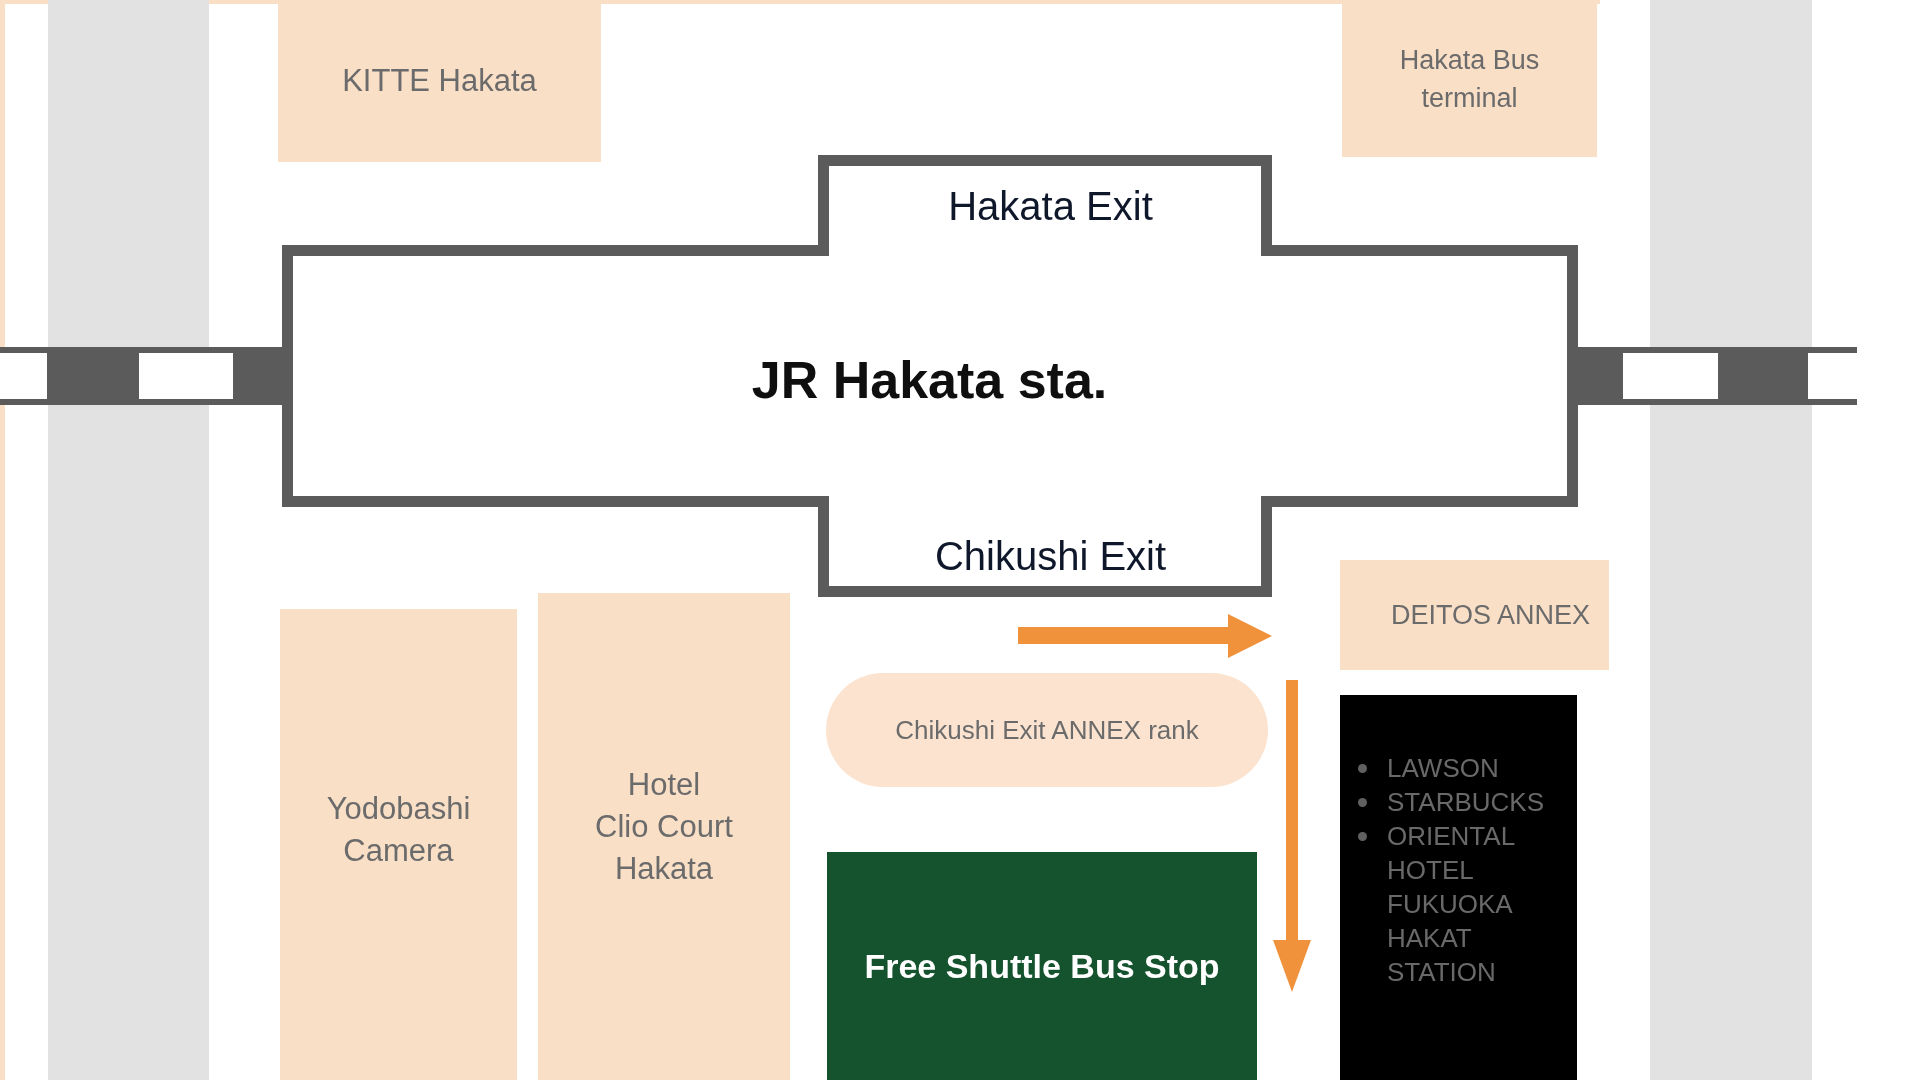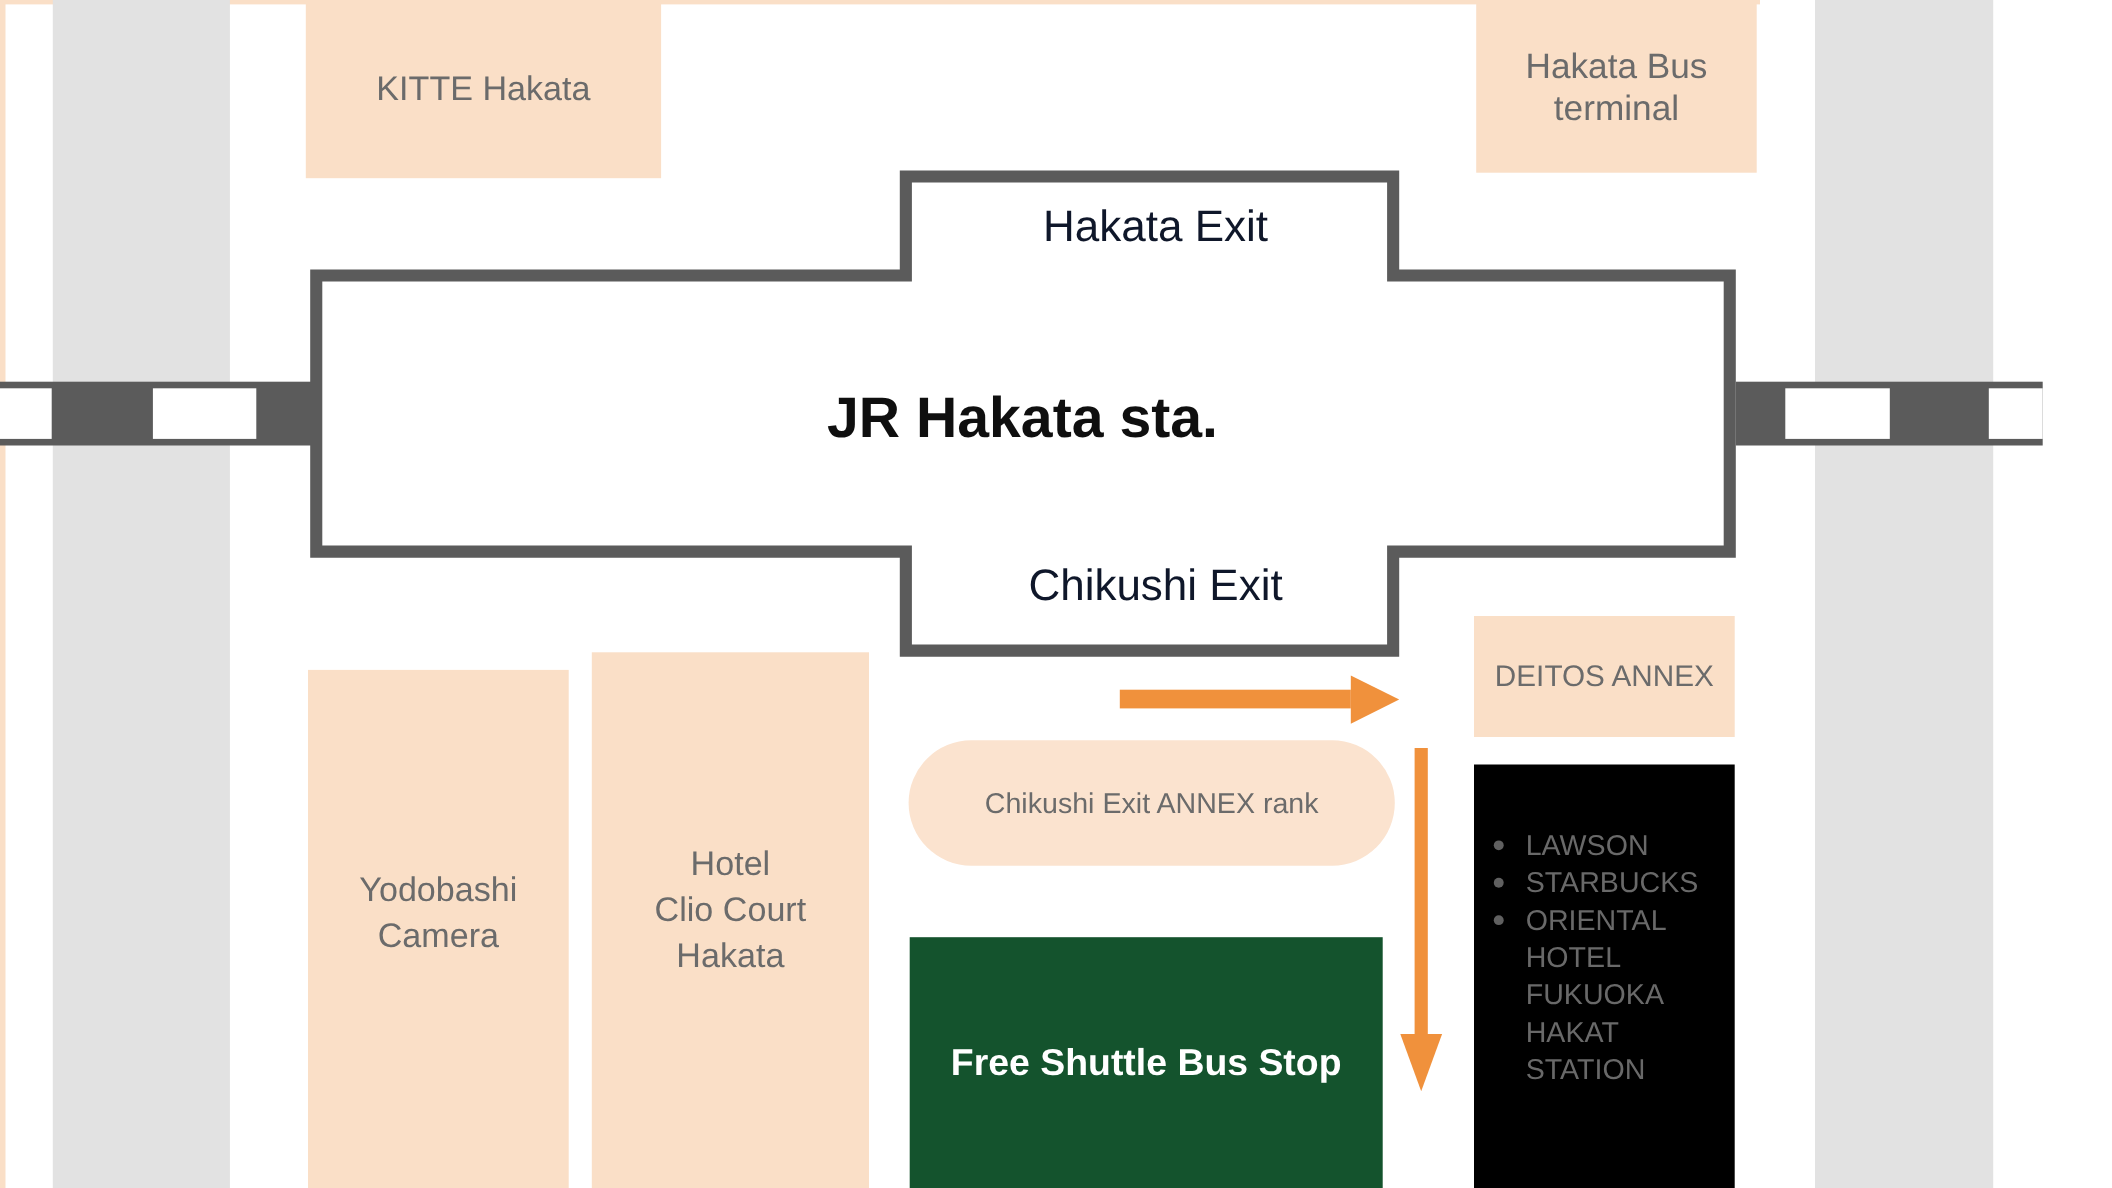--- a/index.html
+++ b/index.html
@@ -7,21 +7,21 @@
     position:relative;width:1920px;height:1080px;overflow:hidden;background:#fff;
     font-family:"Liberation Sans", sans-serif;
   }
   .abs{position:absolute;}
   .edge-line{background:#fadfc7;}
   .road{background:#e2e2e2;top:0;height:1080px;}
   .building{
     background:#fadfc7;color:#6b6b6b;display:flex;align-items:center;justify-content:center;
     text-align:center;white-space:pre-line;font-size:31px;line-height:42px;
   }
-  .bldg-top{font-size:32px;line-height:38px;}
+  .bldg-top{font-size:27px;line-height:38px;}
   
   .track{background:#5b5b5b;top:347px;height:58px;}
   .tie{position:absolute;top:6px;height:46px;background:#ffffff;}
   
   .station-label{
     color:#0f172a;font-size:40px;display:flex;align-items:center;justify-content:center;text-align:center;
   }
   .station-title{
     color:#0f0f0f;font-size:52px;font-weight:700;display:flex;align-items:center;justify-content:center;
   }
@@ -79,21 +79,21 @@
     <span>Yodobashi
 Camera</span>
   </div>
 
   <div class="abs building pad-b20" style="left:538px;top:593px;width:252px;height:487px;">
     <span>Hotel
 Clio Court
 Hakata</span>
   </div>
 
-  <div class="abs building" style="left:1340px;top:560px;width:237px;height:110px;font-size:27px;">
+  <div class="abs building" style="left:1340px;top:560px;width:237px;height:110px;font-size:27px;padding-left:32px;">
     <span>DEITOS ANNEX</span>
   </div>
 
   <div class="abs landmark-box" style="left:1340px;top:695px;width:237px;height:385px;">
     <div class="landmark-item">
       <span class="bullet"></span>
       <span class="landmark-text">LAWSON</span>
     </div>
     <div class="landmark-item">
       <span class="bullet"></span>
@@ -122,21 +122,21 @@
   </svg>
 
   <div class="abs station-label" style="left:829px;top:166px;width:443px;height:80px;">
     <span>Hakata Exit</span>
   </div>
 
   <div class="abs station-title" style="left:287px;top:260px;width:1285px;height:240px;">
     <span>JR Hakata sta.</span>
   </div>
 
-  <div class="abs station-label" style="left:829px;top:492px;width:443px;height:80px;align-items:center;">
+  <div class="abs station-label" style="left:829px;top:516px;width:443px;height:80px;align-items:center;">
     <span>Chikushi Exit</span>
   </div>
 
   <div>
     <div class="abs arrow-shaft" style="left:1018px;top:627px;width:210px;height:17px;"></div>
     <div class="abs arrow-head-right" style="left:1228px;top:613.5px;"></div>
   </div>
 
   <div class="abs pill" style="left:826px;top:673px;width:442px;height:114px;">
     <span>Chikushi Exit ANNEX rank</span>

